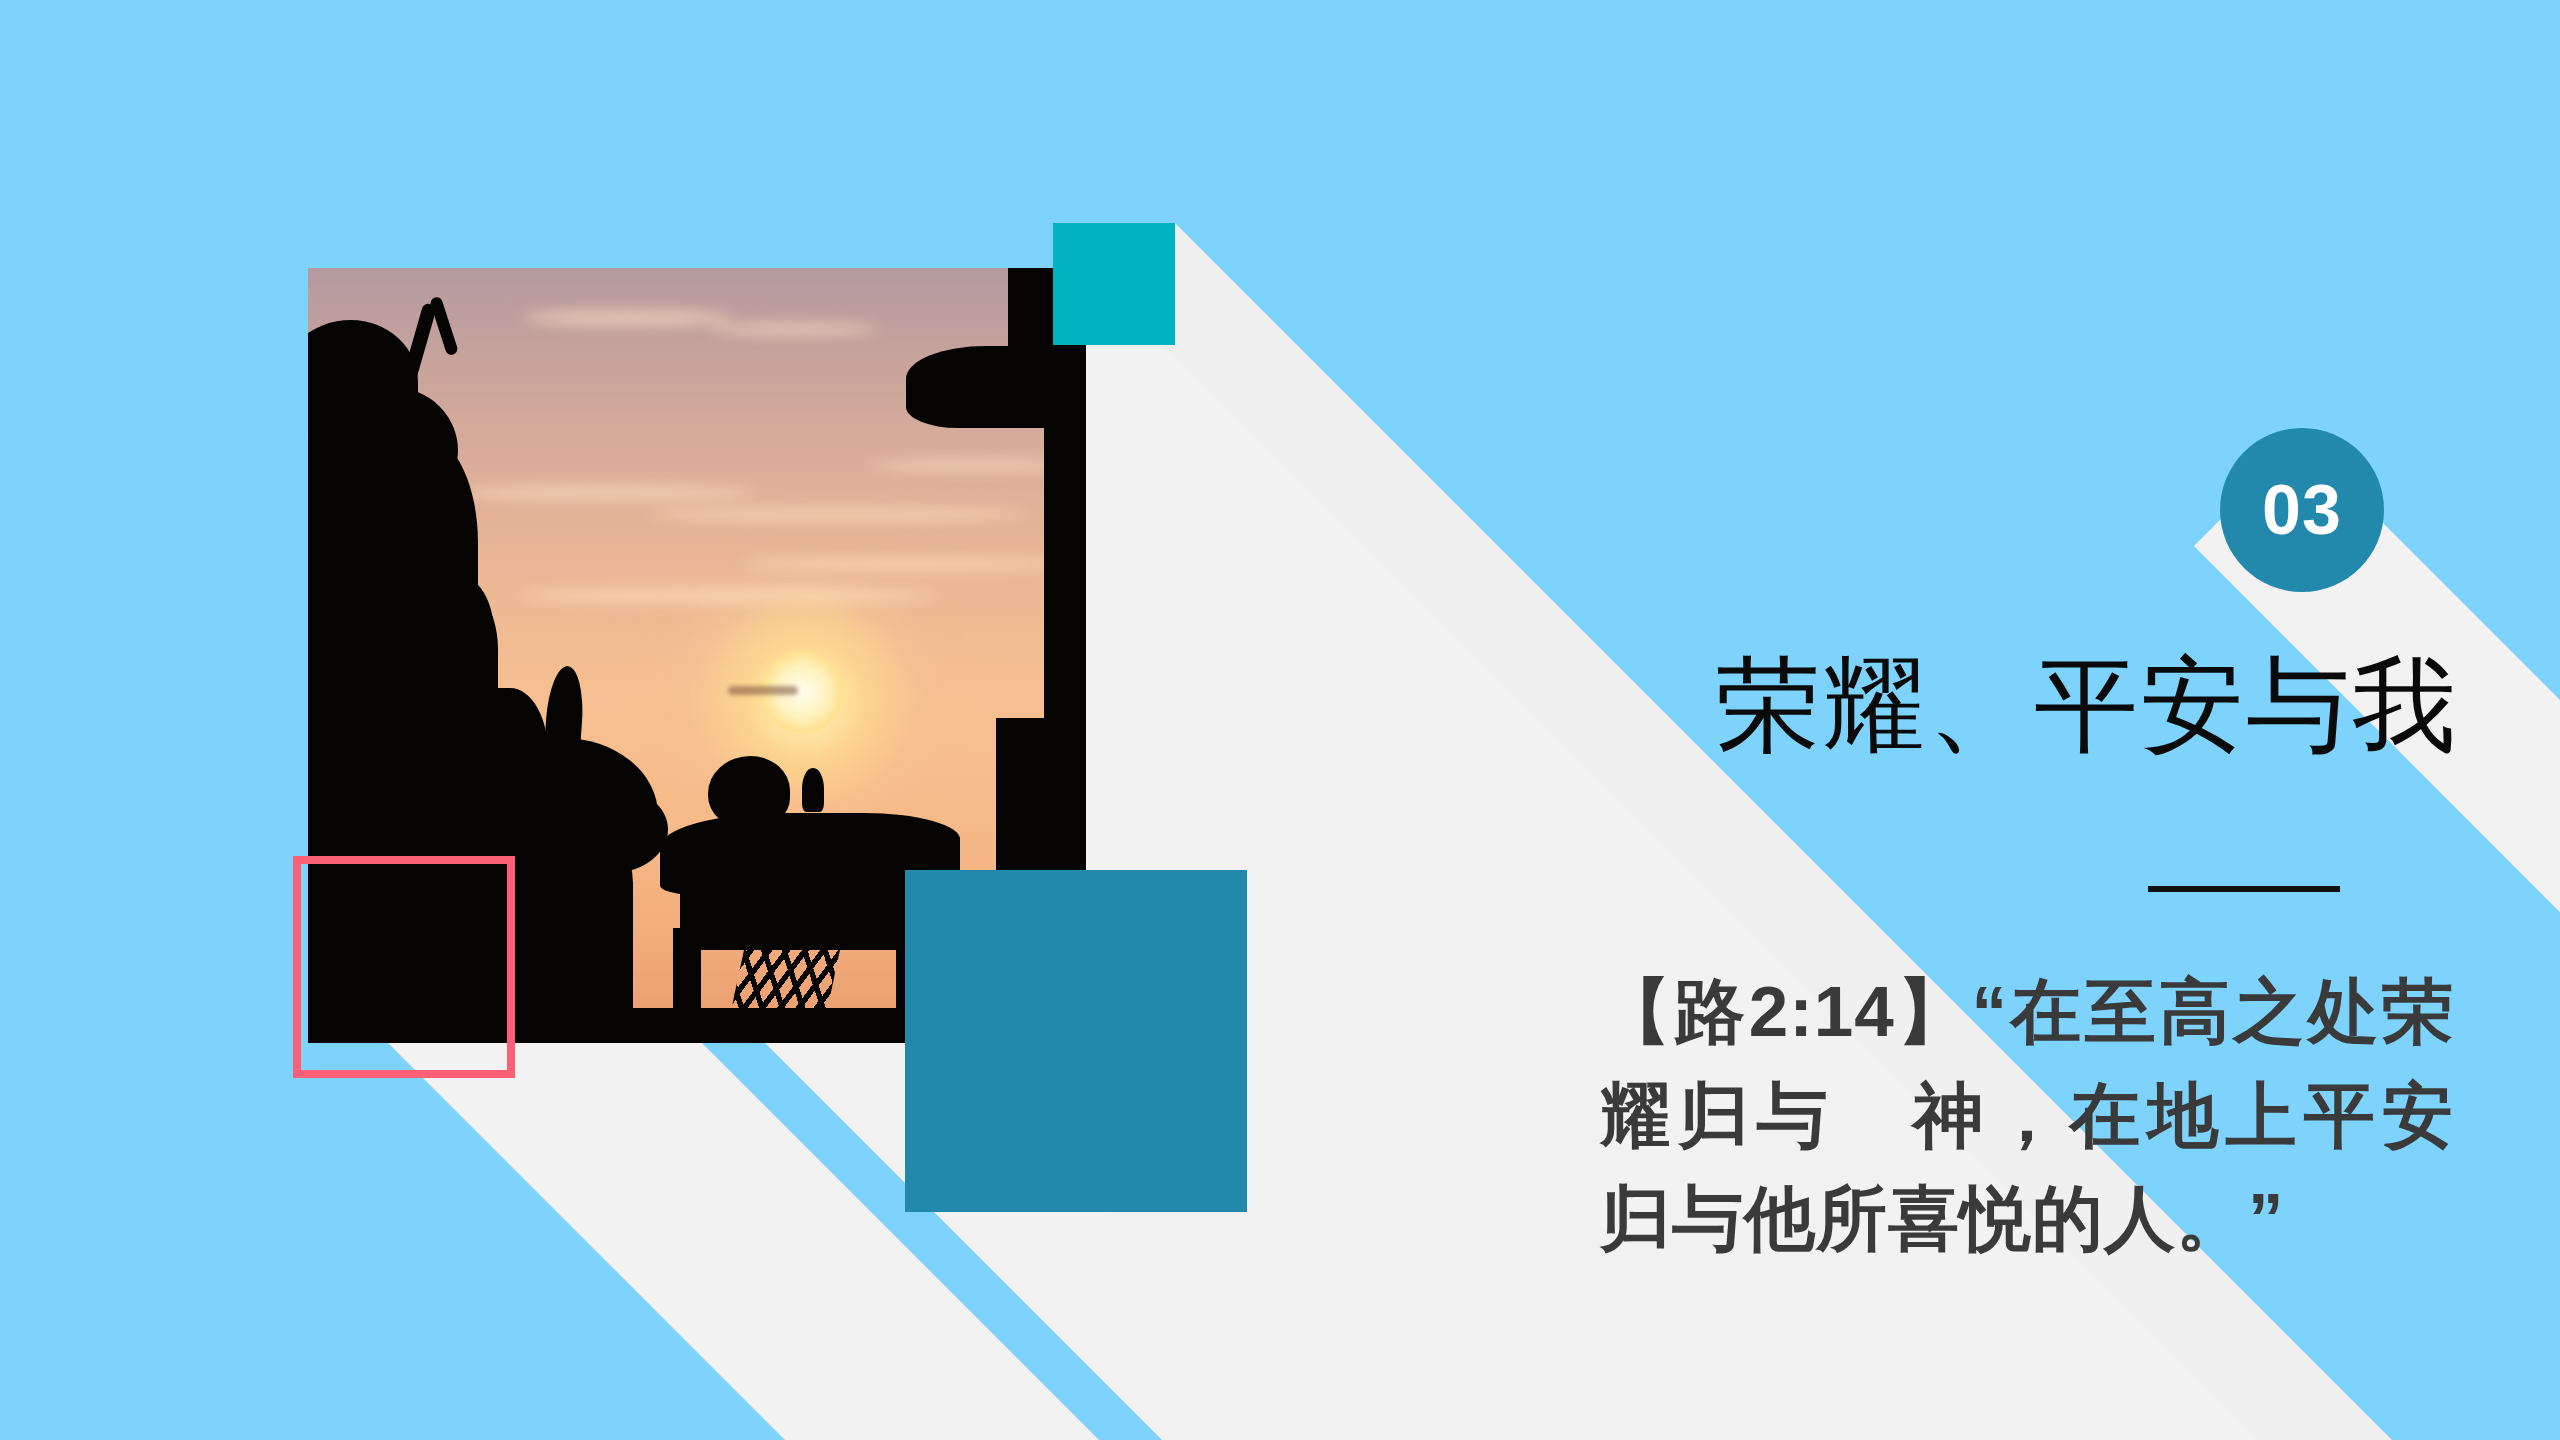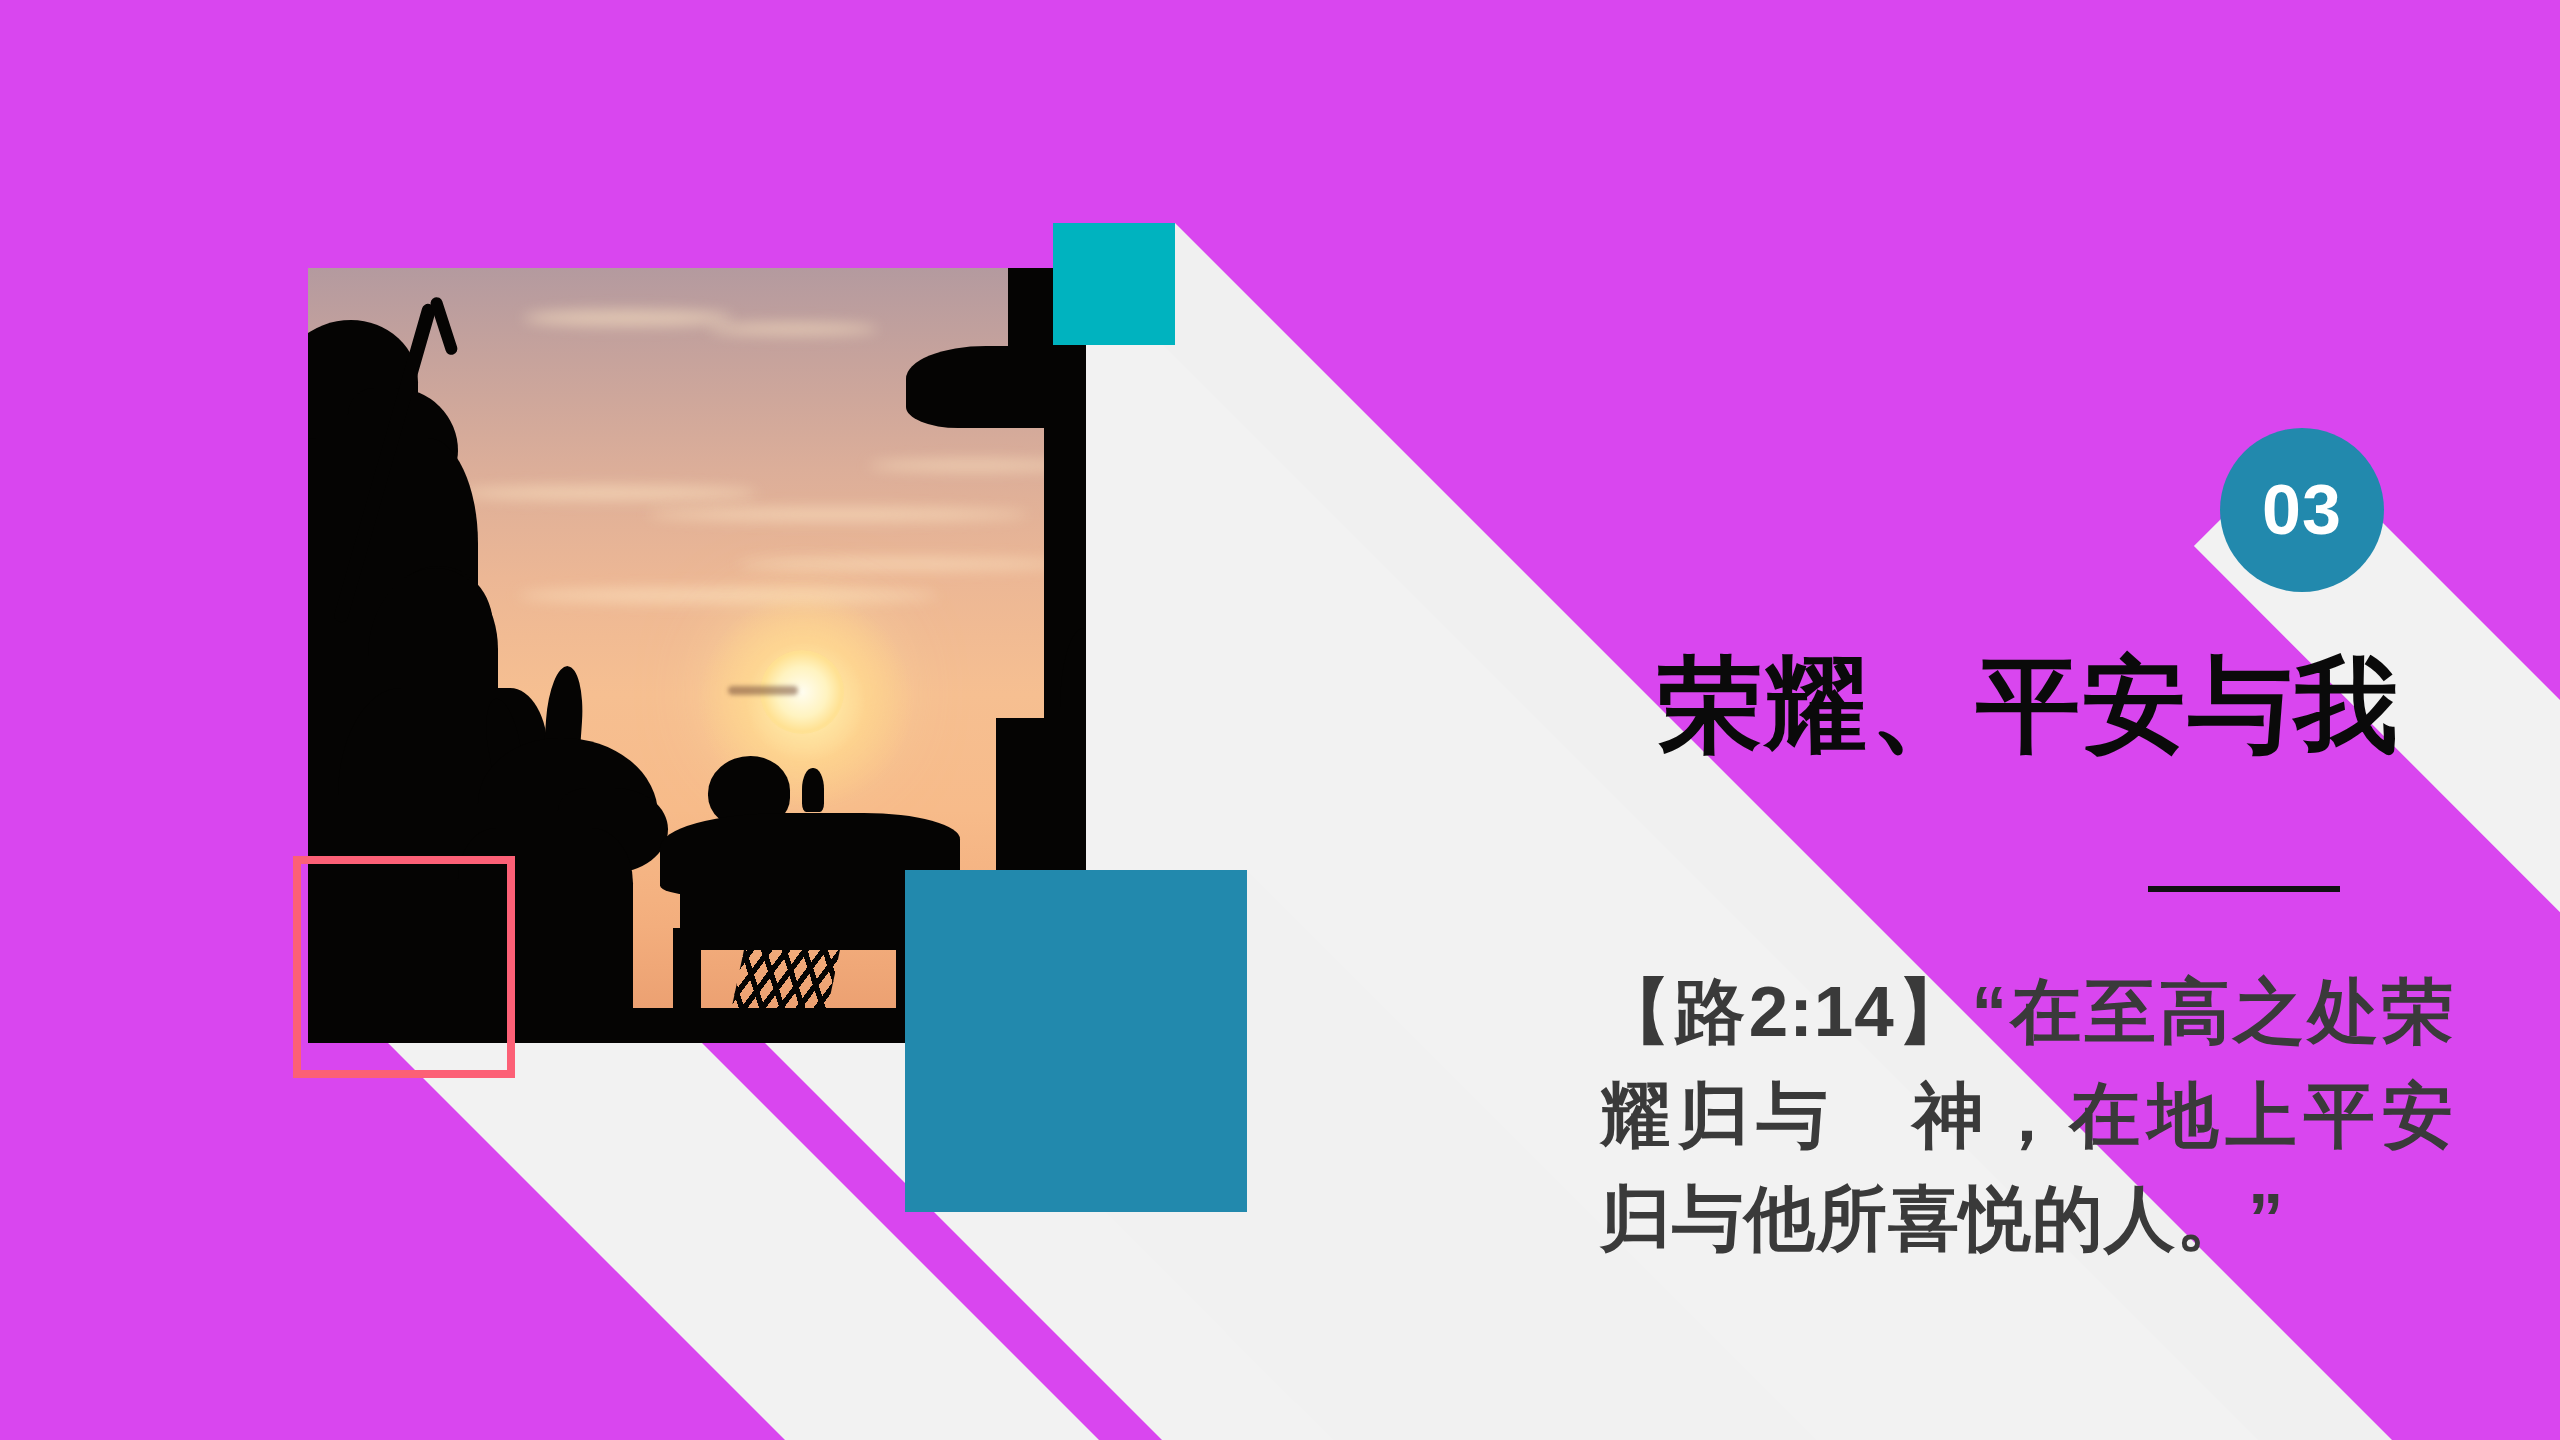--- a/index.html
+++ b/index.html
@@ -1,21 +1,21 @@
 <!DOCTYPE html>
 <html><head>
 <meta charset="utf-8">
 <style>
   html,body{margin:0;padding:0;background:#fff;}
   body{
     font-family:"Liberation Sans","DejaVu Sans",sans-serif;
     width:2560px;height:1440px;overflow:hidden;
   }
   .slide{
-    position:relative;width:2560px;height:1440px;background:#d946ef;
+    position:relative;width:2560px;height:1440px;background:#7dd3fc;
     overflow:hidden;
   }
 
   
   .shadow-layer{position:absolute;inset:0;overflow:hidden;pointer-events:none;}
   .band{position:absolute;transform-origin:0 0;transform:rotate(45deg);}
 
   
   .photo{
     position:absolute;left:308px;top:268px;width:778px;height:775px;
@@ -63,23 +63,23 @@
   
   .content{position:absolute;left:1600px;top:0;width:900px;height:1440px;}
   .badge{
     position:absolute;left:620px;top:428px;width:164px;height:164px;border-radius:50%;
     background:#2289ad;display:flex;align-items:center;justify-content:center;
   }
   .badge span{
     color:#ffffff;font-size:70px;font-weight:bold;letter-spacing:1px;line-height:1;
   }
   .title{
-    position:absolute;left:0;top:648px;width:900px;text-align:center;
+    position:absolute;left:0;top:648px;width:900px;text-align:right;
     padding-right:42px;box-sizing:border-box;
-    font-size:104px;font-weight:bold;color:#0a0a0a;line-height:1.1;
+    font-size:104px;font-weight:normal;color:#0a0a0a;line-height:1.1;
     letter-spacing:2px;white-space:nowrap;
   }
   .rule{
     position:absolute;left:548px;top:886px;width:192px;height:6px;background:#111;
   }
   .verse{
     position:absolute;left:0;top:960px;width:900px;
     padding:0 46px 0 0;box-sizing:border-box;
     font-size:71px;font-weight:bold;color:#3a3a3a;line-height:1.46;
     text-align:justify;text-align-last:left;

